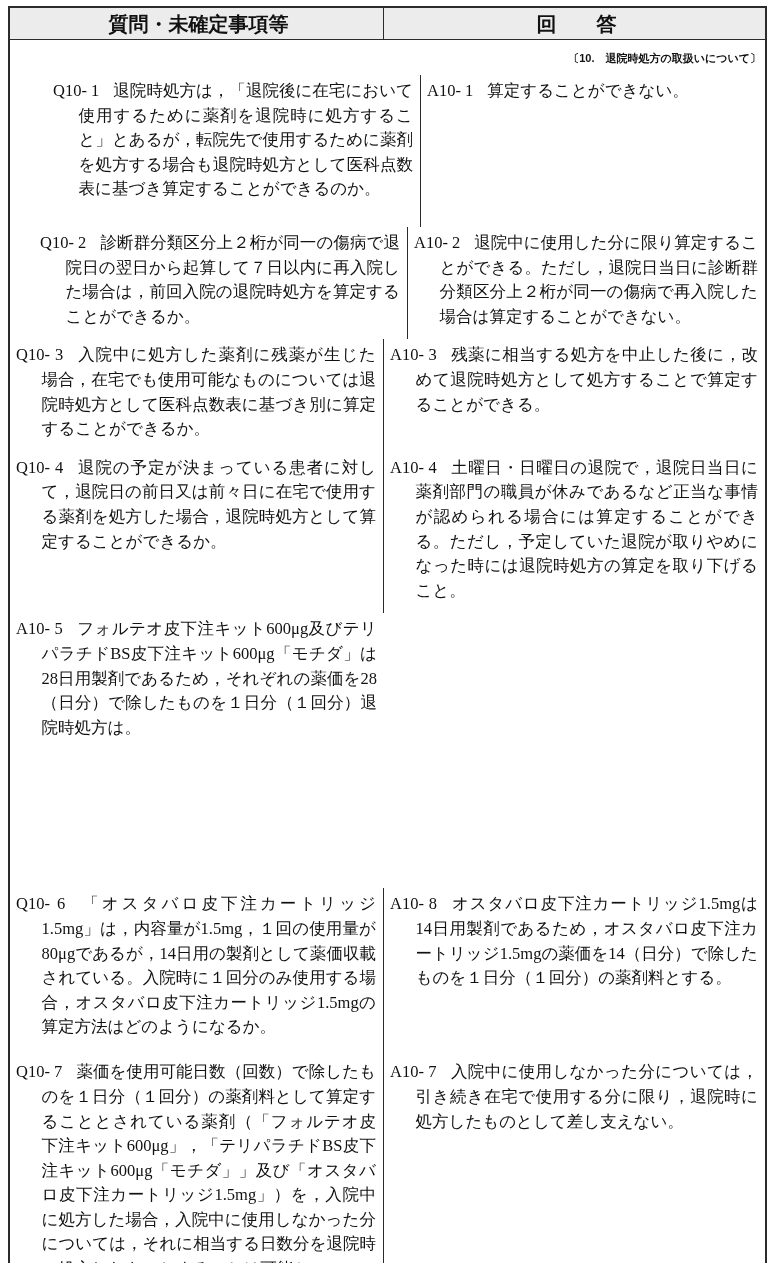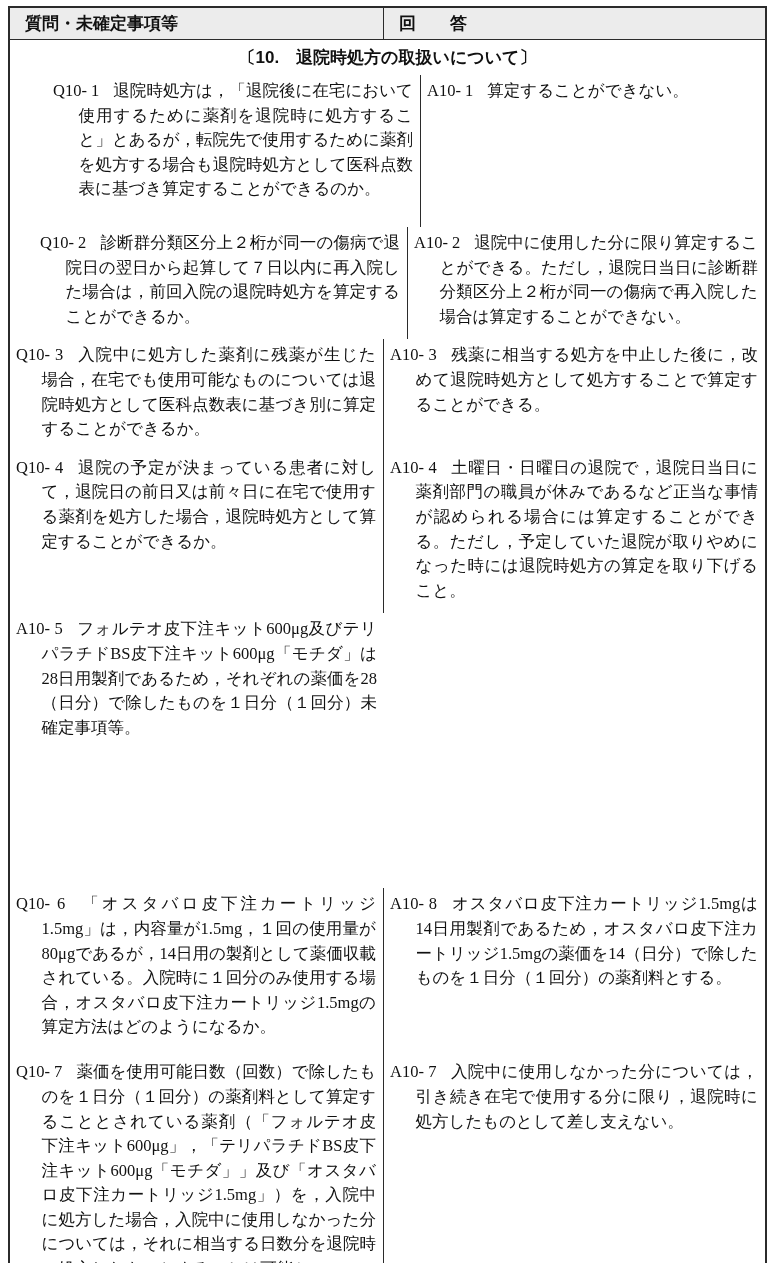--- a/index.html
+++ b/index.html
@@ -22,30 +22,31 @@
   }
   .hdr-row {
     display: grid;
     grid-template-columns: 374px 1fr;
     background: #ececec;
     border-bottom: 1.5px solid #2b2b2b;
   }
   .hdr-cell {
     font-family: "Liberation Sans", "DejaVu Sans", sans-serif;
     font-weight: bold;
-    font-size: 17px;
-    padding: 5px 4px 4px 15px;
+    font-size: 20px;
+    text-align: center;
+    padding: 5px 4px 4px 8px;
     line-height: 22px;
   }
   .hdr-cell.qcol { border-right: 1.5px solid #2b2b2b; }
   .section-row {
     font-family: "Liberation Sans", "DejaVu Sans", sans-serif;
     font-weight: bold;
-    font-size: 17px;
-    text-align: center;
+    font-size: 11px;
+    text-align: right;
     padding: 7px 4px 6px 4px;
     line-height: 22px;
   }
   .qa-row {
     display: grid;
     grid-template-columns: 374px 1fr;
   }
   .cell {
     box-sizing: border-box;
     padding: 4px 7px 10px 6px;
@@ -112,21 +113,21 @@
     <div class="cell qcell">
       <p class="para"><span class="qa-label">Q10- 4</span><span>退院の予定が決まっている患者に対して，退院日の前日又は前々日に在宅で使用する薬剤を処方した場合，退院時処方として算定することができるか。</span></p>
     </div>
     <div class="cell">
       <p class="para"><span class="qa-label">A10- 4</span><span>土曜日・日曜日の退院で，退院日当日に薬剤部門の職員が休みであるなど正当な事情が認められる場合には算定することができる。ただし，予定していた退院が取りやめになった時には退院時処方の算定を取り下げること。</span></p>
     </div>
   </div>
 
   <div class="qa-row row-4">
     <div class="cell">
-      <p class="para"><span class="qa-label">A10- 5</span><span>フォルテオ皮下注キット600μg及びテリパラチドBS皮下注キット600μg「モチダ」は28日用製剤であるため，それぞれの薬価を28（日分）で除したものを１日分（１回分）未確定事項等。</span></p>
+      <p class="para"><span class="qa-label">A10- 5</span><span>フォルテオ皮下注キット600μg及びテリパラチドBS皮下注キット600μg「モチダ」は28日用製剤であるため，それぞれの薬価を28（日分）で除したものを１日分（１回分）退院時処方は。</span></p>
     </div>
   </div>
 
   <div class="qa-row row-5">
     <div class="cell qcell">
       <p class="para"><span class="qa-label">Q10- 6</span><span>「オスタバロ皮下注カートリッジ1.5mg」は，内容量が1.5mg，１回の使用量が80μgであるが，14日用の製剤として薬価収載されている。入院時に１回分のみ使用する場合，オスタバロ皮下注カートリッジ1.5mgの算定方法はどのようになるか。</span></p>
     </div>
     <div class="cell">
       <p class="para"><span class="qa-label">A10- 8</span><span>オスタバロ皮下注カートリッジ1.5mgは14日用製剤であるため，オスタバロ皮下注カートリッジ1.5mgの薬価を14（日分）で除したものを１日分（１回分）の薬剤料とする。</span></p>
     </div>

